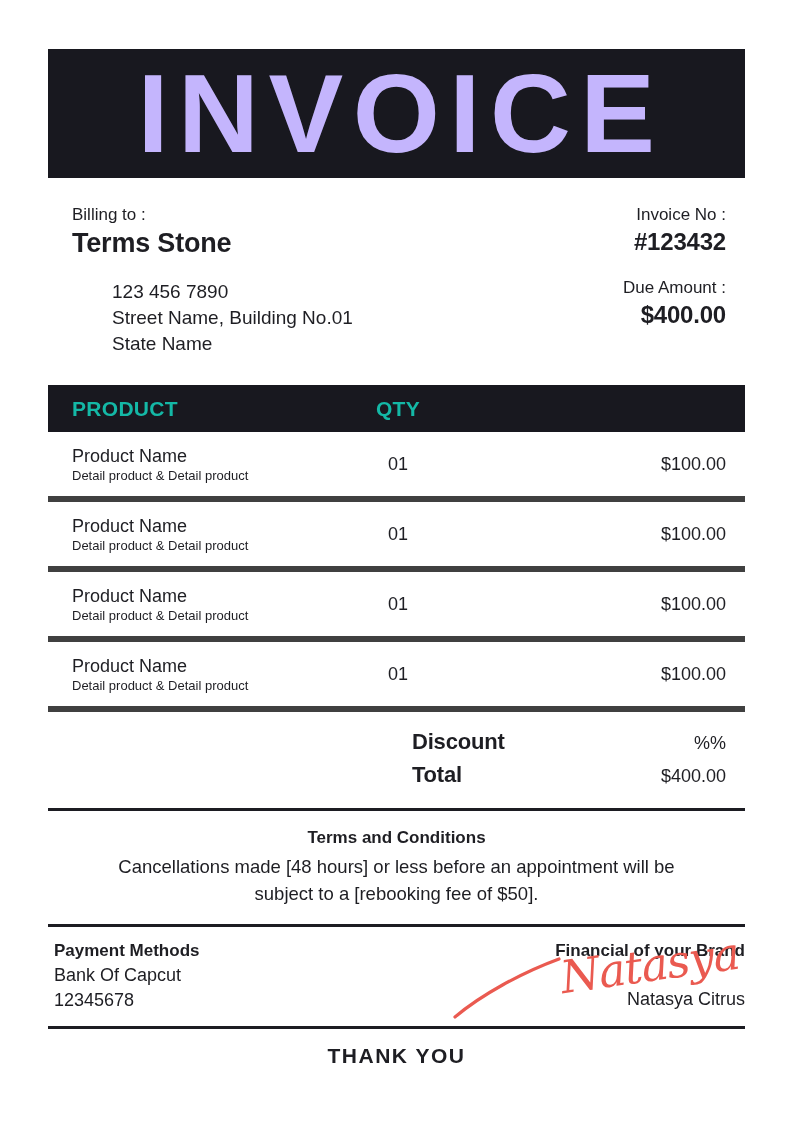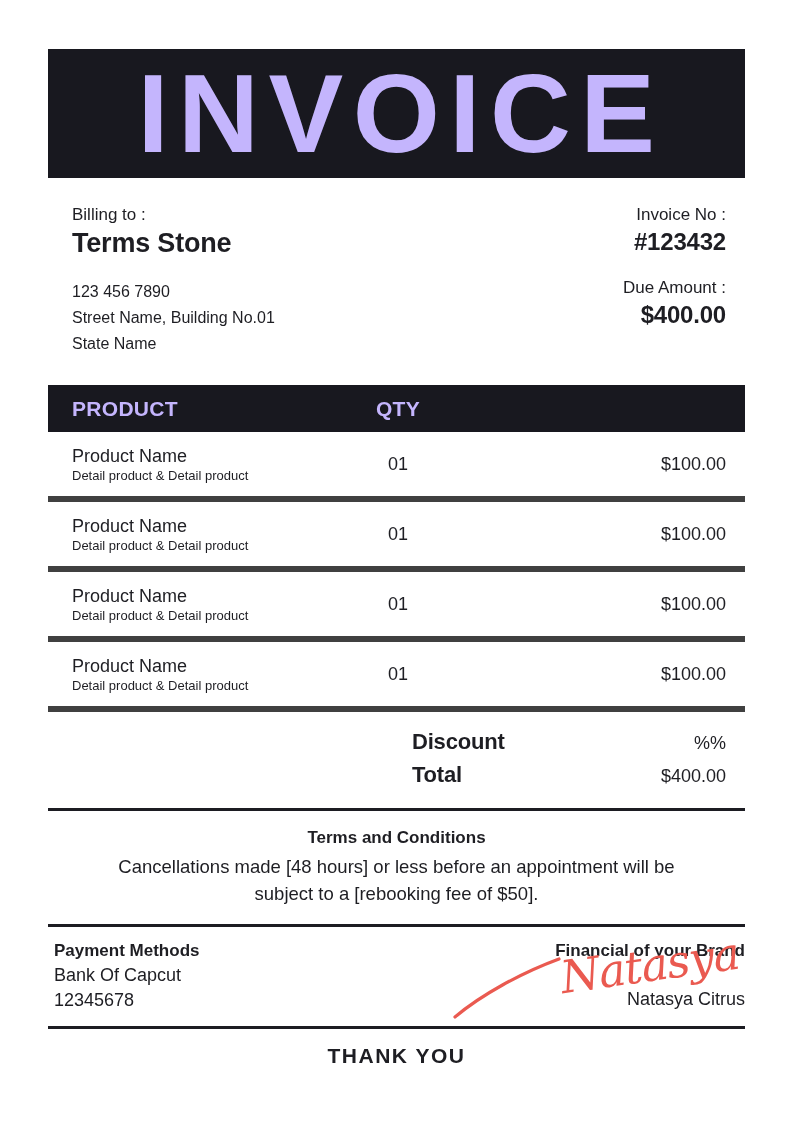--- a/index.html
+++ b/index.html
@@ -17,29 +17,29 @@
     color:#c4b5fd; font-weight:700; font-size:112px; letter-spacing:0.085em;
     line-height:1; transform:translateX(0.04em); white-space:nowrap;text-align:right;
   }
   
   .info {
     margin:27px 48px 0; padding:0 19px 0 24px;
     display:flex; justify-content:space-between;
   }
   .b-label { font-size:17px; margin-bottom:3px; }
   .b-name  { font-size:27px; font-weight:700; letter-spacing:-0.2px; margin-bottom:20px; }
-  .b-line  { font-size:16px; line-height:26px; }
+  .b-line  { font-size:19px; line-height:26px;margin-left:40px; }
   .meta { text-align:right; }
   .m-label { font-size:17px; margin-bottom:3px; }
   .m-value { font-size:24px; font-weight:700; letter-spacing:-0.2px; }
   .m-gap { height:22px; }
   
   .table { margin:28px 48px 0; }
   .t-head {
-    height:47px; background:#18181f; color:#c4b5fd;
+    height:47px; background:#18181f; color:#14b8a6;
     display:flex; align-items:center; padding:0 19px 0 24px;
     font-size:21px; font-weight:700; letter-spacing:0.3px;
   }
   .col-product { width:270px; text-align:left; }
   .col-qty     { width:112px; text-align:center; }
   .col-amount  { flex:1; text-align:right; }
   .t-row {
     height:70px; display:flex; align-items:center;
     padding:0 19px 0 24px; border-bottom:6px solid #404040;
   }

